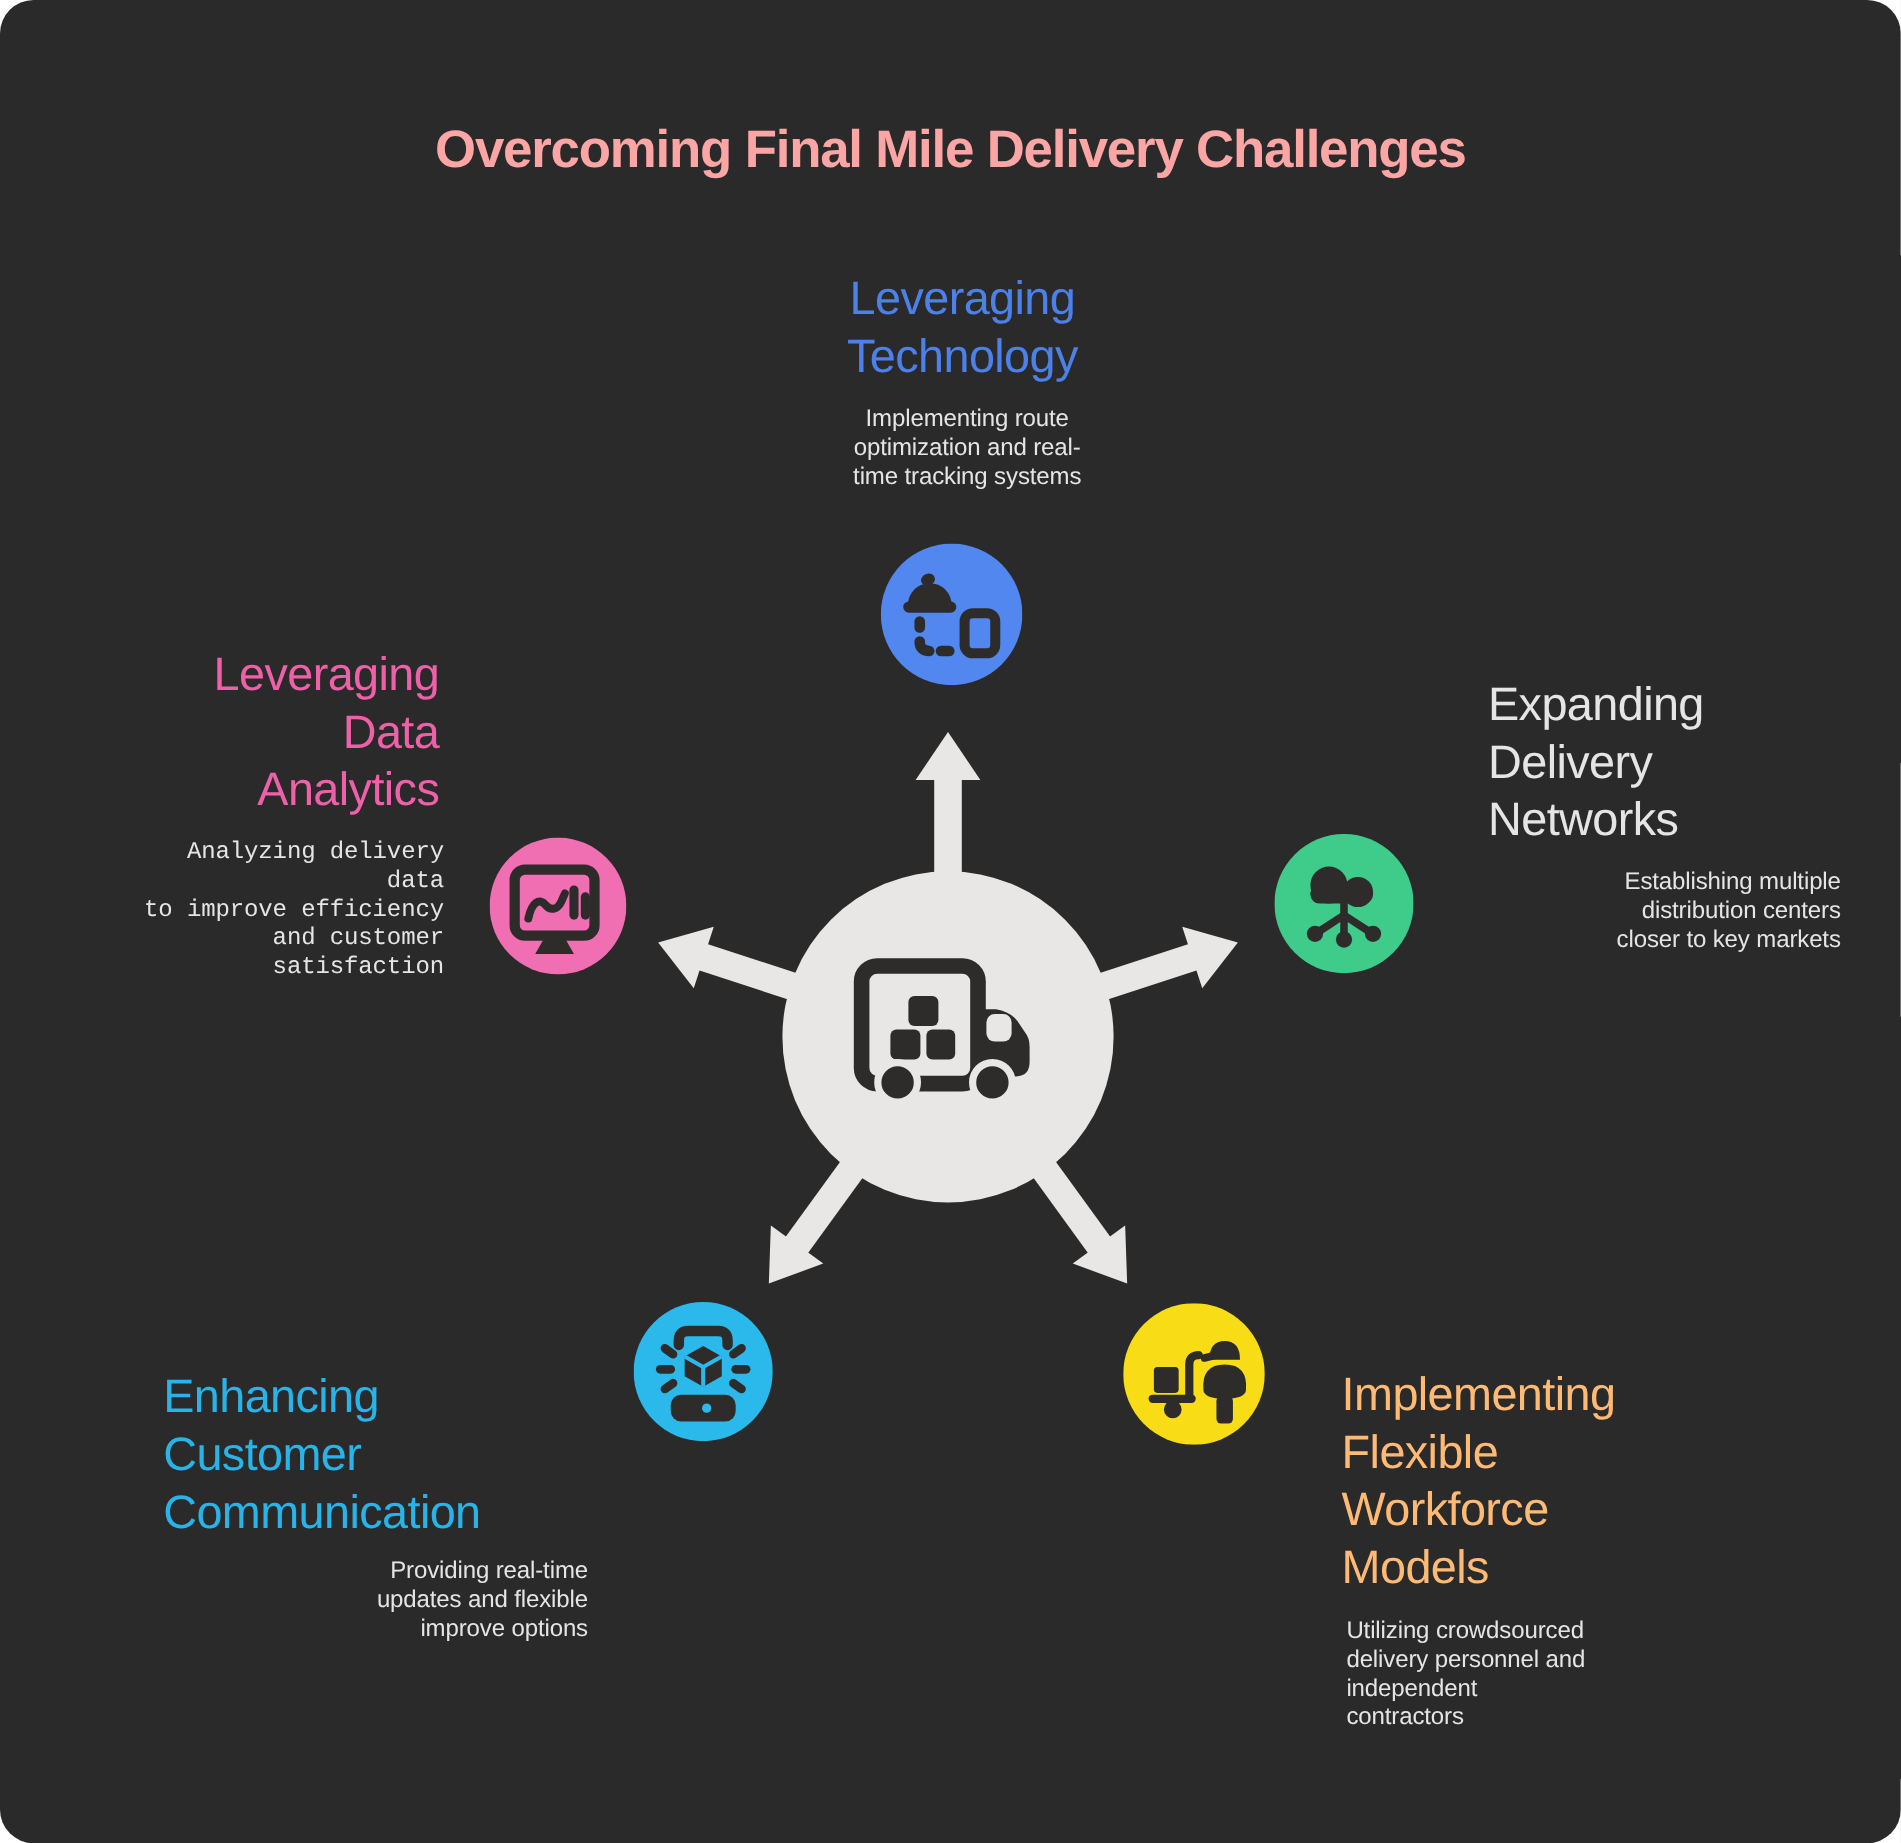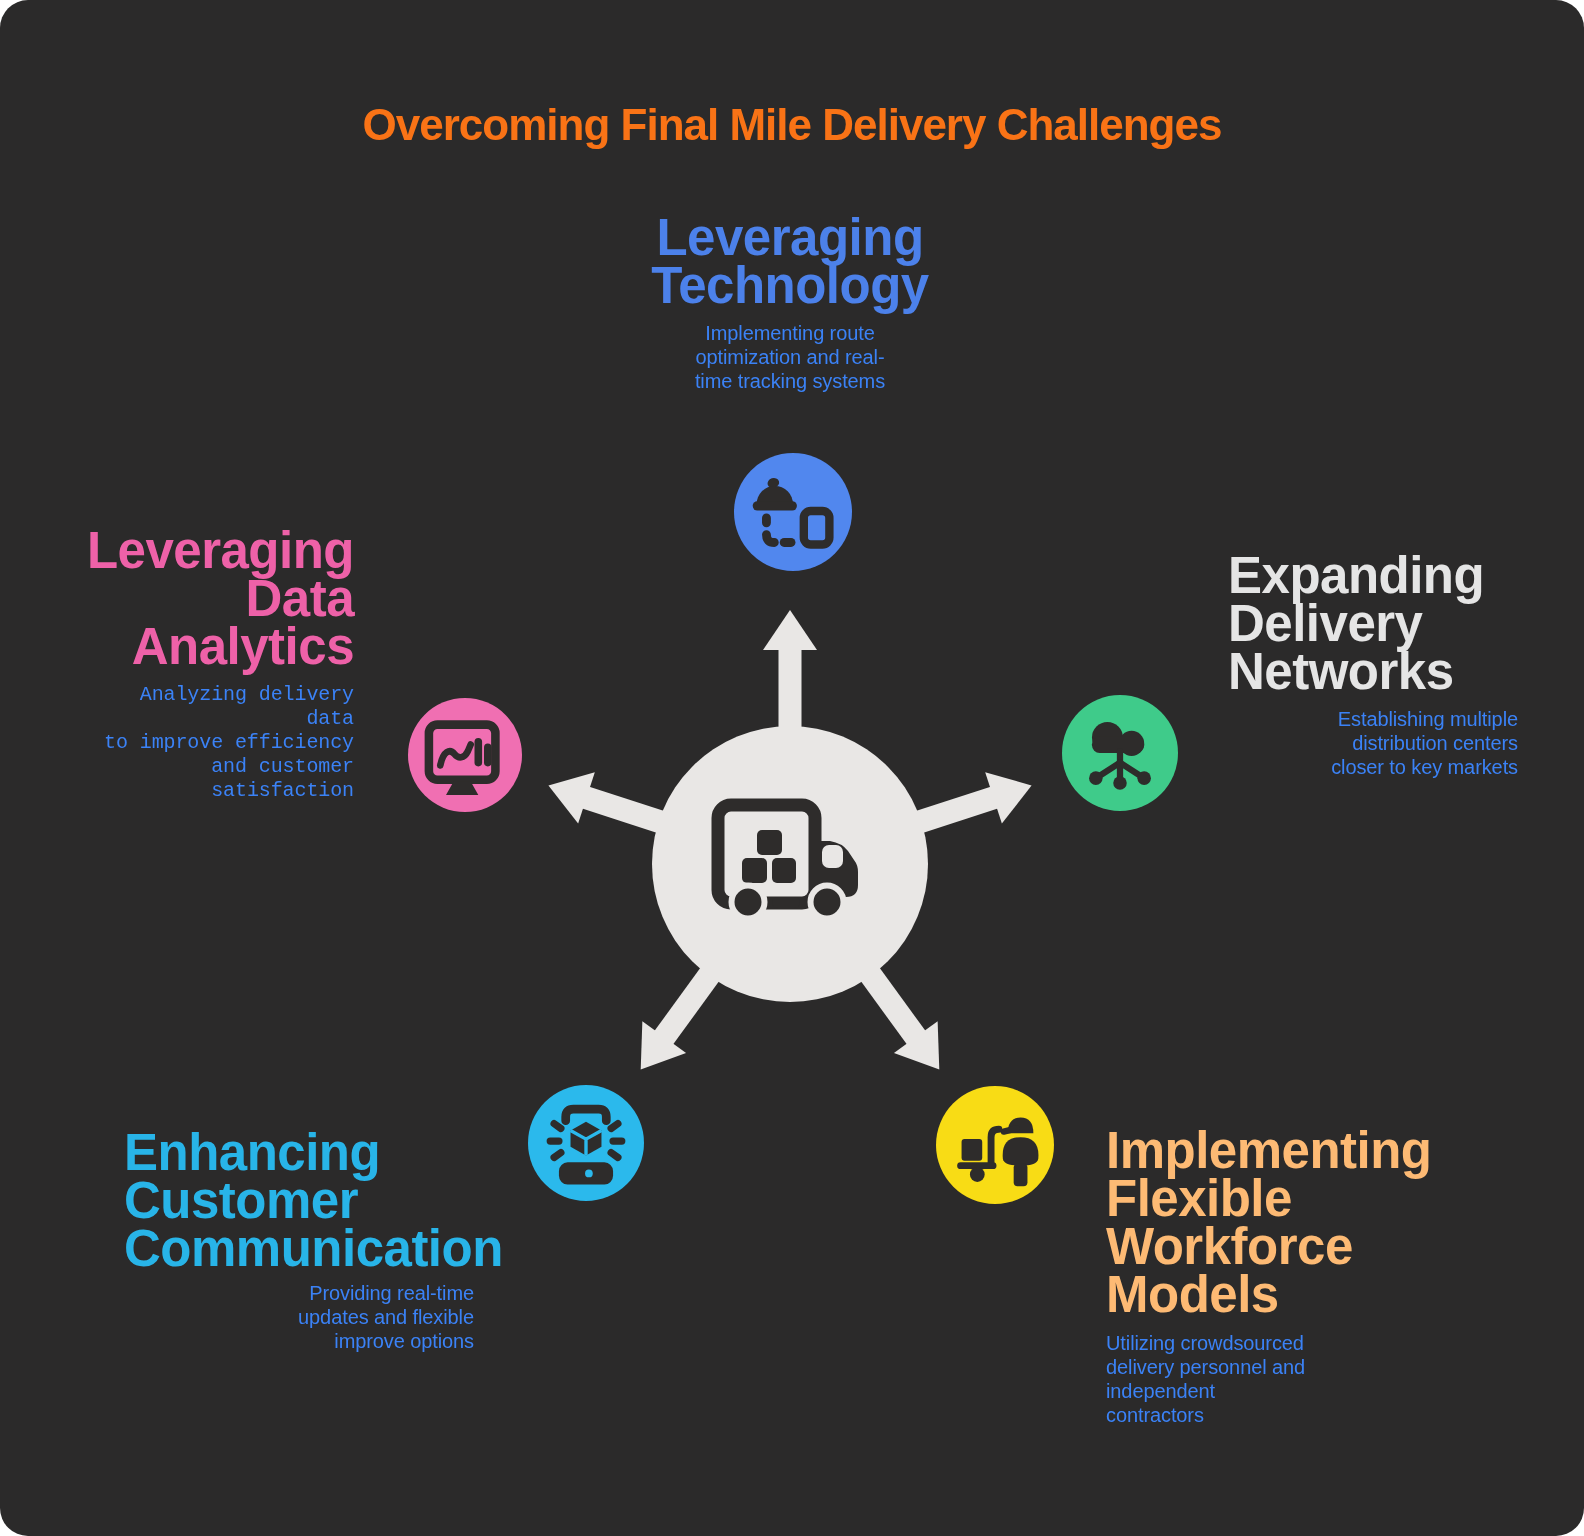--- a/index.html
+++ b/index.html
@@ -8,31 +8,31 @@
     width:1584px;height:1536px;
     background:#2b2a2a;
     border-radius:28px;
     overflow:hidden;
     font-family:"Liberation Sans","DejaVu Sans",sans-serif;
   }
   .page-title{
     position:absolute;left:0;right:0;top:100px;
     text-align:center;
     font-size:44px;font-weight:700;letter-spacing:-1px;
-    color:#f97316;margin:0;
+    color:#fca5a5;margin:0;
   }
   .node-title{
-    position:absolute;margin:0;
-    font-size:51px;font-weight:700;line-height:48px;letter-spacing:-0.5px;
+    position:absolute;margin:12px;
+    font-size:39px;font-weight:400;line-height:48px;letter-spacing:-0.5px;
     white-space:pre-line;
   }
   .node-desc{
-    position:absolute;margin:0;
+    position:absolute;margin:16px;
     font-size:20px;font-weight:400;line-height:24px;letter-spacing:-0.1px;
-    color:#3b82f6;white-space:pre-line;
+    color:#e5e5e5;white-space:pre-line;
   }
   .node-circle{position:absolute;}
   .node-circle svg{display:block;width:100%;height:100%;}
   .hub{position:absolute;left:530px;top:604px;width:520px;height:520px;}
   .hub svg{display:block;width:100%;height:100%;}
 
   
   .t-tech{left:540px;top:214px;width:500px;text-align:center;}
   .d-tech{left:640px;top:321px;width:300px;text-align:center;}
   .c-tech{left:734px;top:453px;width:118px;height:118px;}

